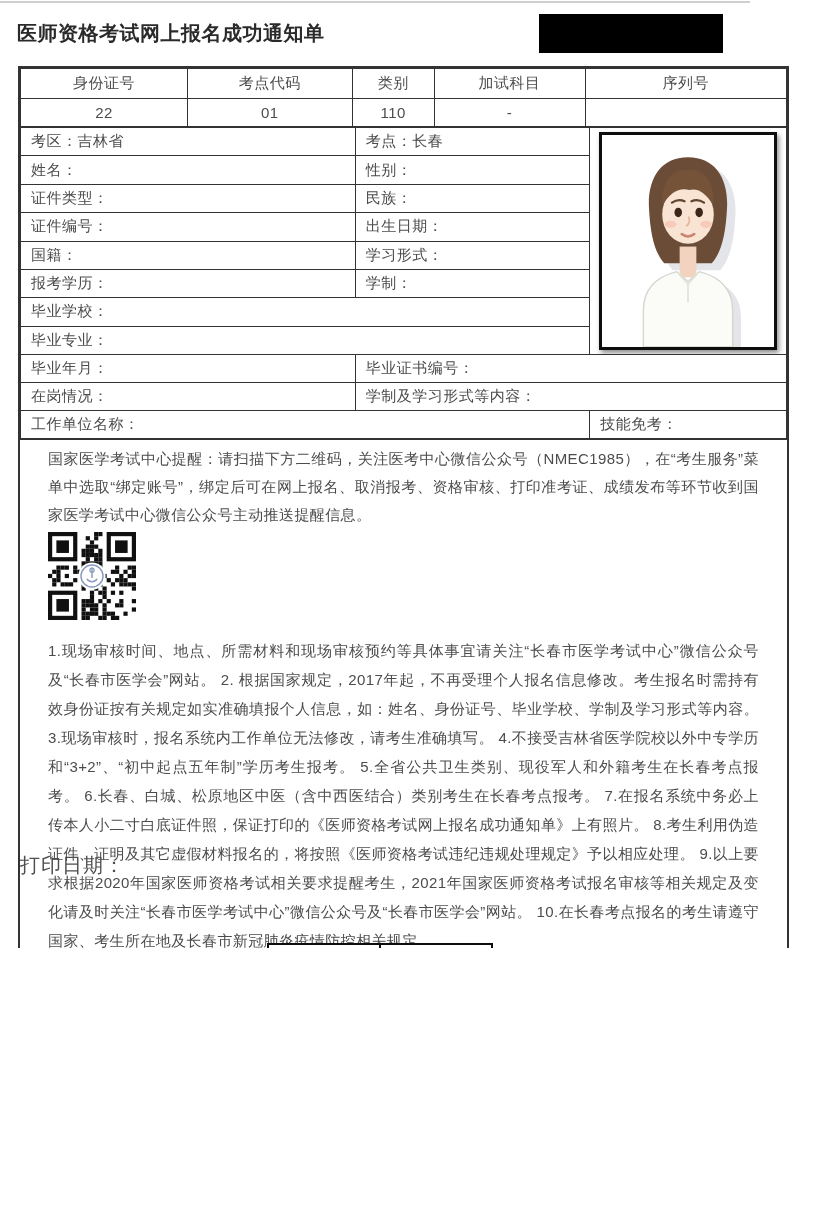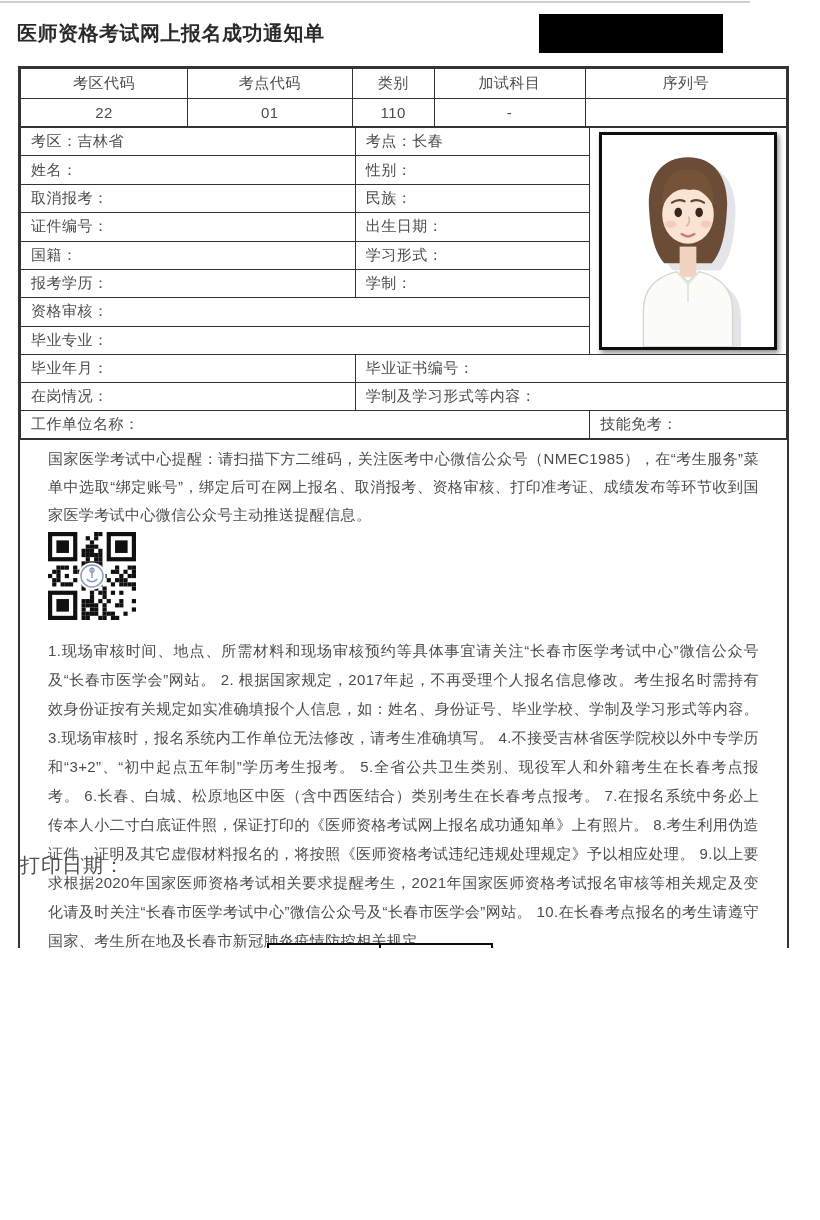--- a/index.html
+++ b/index.html
@@ -76,21 +76,21 @@
     <table class="t code">
       <colgroup>
           <col style="width:21.8%">
           <col style="width:21.5%">
           <col style="width:10.7%">
           <col style="width:19.7%">
           <col style="width:26.3%">
         </colgroup>
       <tbody>
           <tr class="hd">
-        <td>考区代码</td>
+        <td>身份证号</td>
         <td>考点代码</td>
         <td>类别</td>
         <td>加试科目</td>
         <td>序列号</td>
       </tr>
       <tr>
         <td>22</td>
         <td>01</td>
         <td>110</td>
         <td>-</td>
@@ -115,37 +115,37 @@
                   <use href="#avatar"></use>
                 </svg>
           </div>
         </td>
       </tr>
       <tr>
         <td><span class="lbl">姓名：</span><span class="val"></span></td>
         <td><span class="lbl">性别：</span><span class="val"></span></td>
       </tr>
       <tr>
-        <td><span class="lbl">取消报考：</span><span class="val"></span></td>
+        <td><span class="lbl">证件类型：</span><span class="val"></span></td>
         <td><span class="lbl">民族：</span><span class="val"></span></td>
       </tr>
       <tr>
         <td><span class="lbl">证件编号：</span><span class="val"></span></td>
         <td><span class="lbl">出生日期：</span><span class="val"></span></td>
       </tr>
       <tr>
         <td><span class="lbl">国籍：</span><span class="val"></span></td>
         <td><span class="lbl">学习形式：</span><span class="val"></span></td>
       </tr>
       <tr>
         <td><span class="lbl">报考学历：</span><span class="val"></span></td>
         <td><span class="lbl">学制：</span><span class="val"></span></td>
       </tr>
       <tr>
-        <td colspan="2"><span class="lbl">资格审核：</span><span class="val"></span></td>
+        <td colspan="2"><span class="lbl">毕业学校：</span><span class="val"></span></td>
       </tr>
       <tr>
         <td colspan="2"><span class="lbl">毕业专业：</span><span class="val"></span></td>
       </tr>
       <tr>
         <td><span class="lbl">毕业年月：</span><span class="val"></span></td>
         <td colspan="2"><span class="lbl">毕业证书编号：</span><span class="val"></span></td>
       </tr>
       <tr>
         <td><span class="lbl">在岗情况：</span><span class="val"></span></td>

